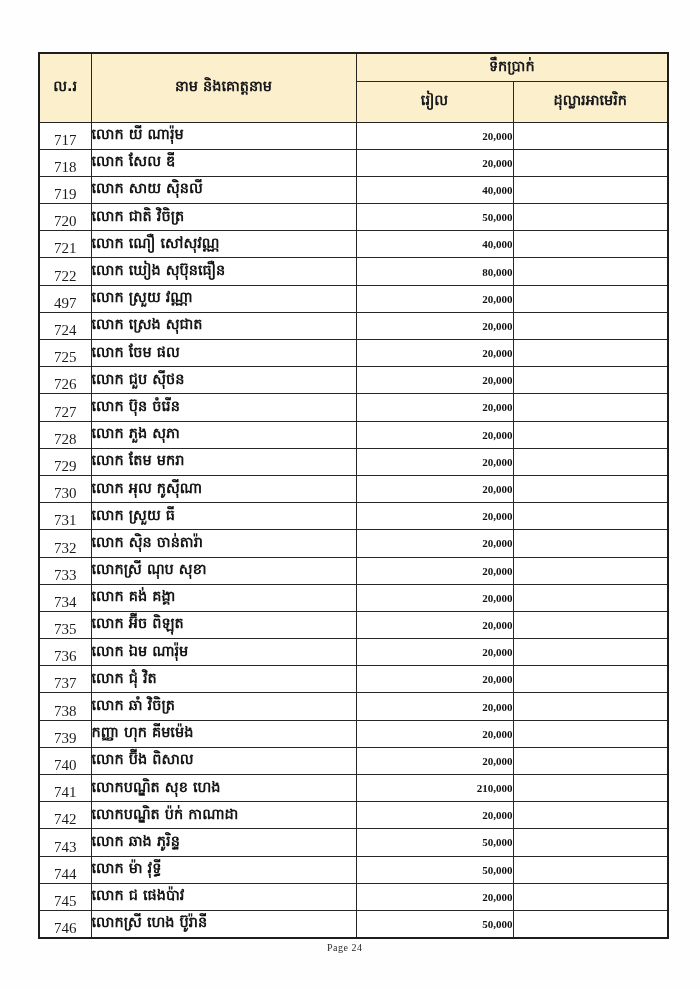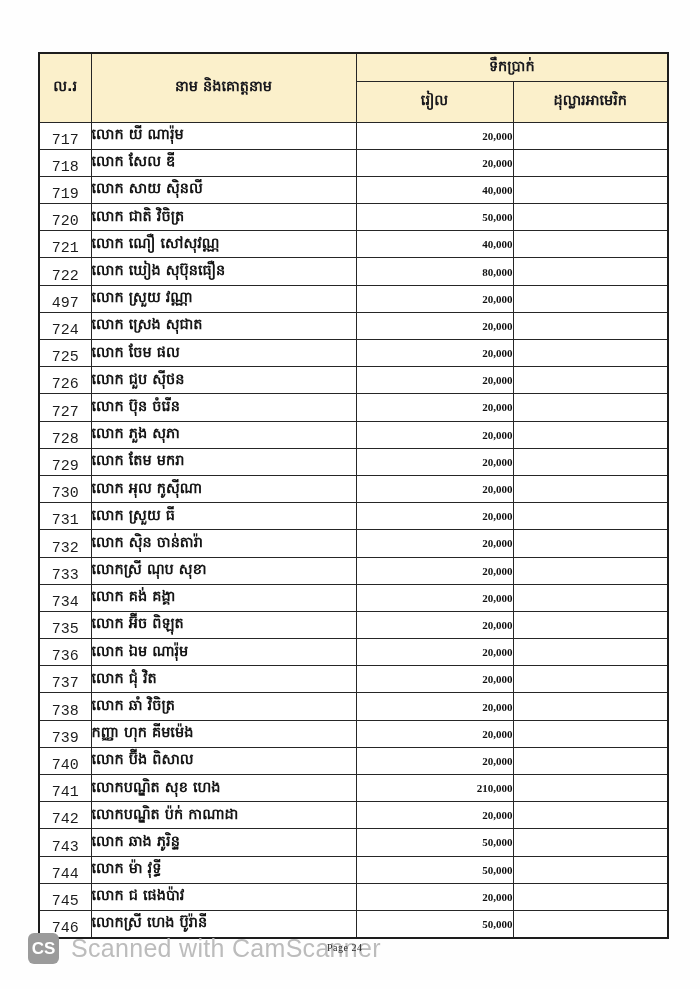--- a/index.html
+++ b/index.html
@@ -40,21 +40,21 @@
     font-size: 14.5px;
     color: #17171c;
     text-align: center;
     font-family: "DejaVu Sans", sans-serif;
   }
   tr.hdr-top th { height: 28px; }
   tr.hdr-sub th { height: 41px; }
   td.cell-no {
     text-align: center;
     vertical-align: bottom;
-    font-family: Liberation Mono, monospace;
+    font-family: Liberation Serif, serif;
     font-size: 15px;
     color: #1c1c1c;
     padding-bottom: 3px;
   }
   td.cell-name {
     text-align: left;
     vertical-align: middle;
     font-size: 14.5px;
     font-weight: 600;
     color: #141414;
@@ -313,20 +313,16 @@
           <tr class="data-row">
     <td class="cell-no">746</td>
     <td class="cell-name">លោកស្រី ហេង ប៊ូរ៉ានី</td>
     <td class="cell-riel">50,000</td>
     <td class="cell-usd"></td>
   </tr>
         </tbody>
     </table>
   </div>
 
-  <div id="watermark">
-    <div id="cs-logo">CS</div>
-    <div id="wm-text">Scanned with CamScanner</div>
-  </div>
 
   <div id="footer-pageno">Page 24</div>
 
 </div>
 
 </body></html>

